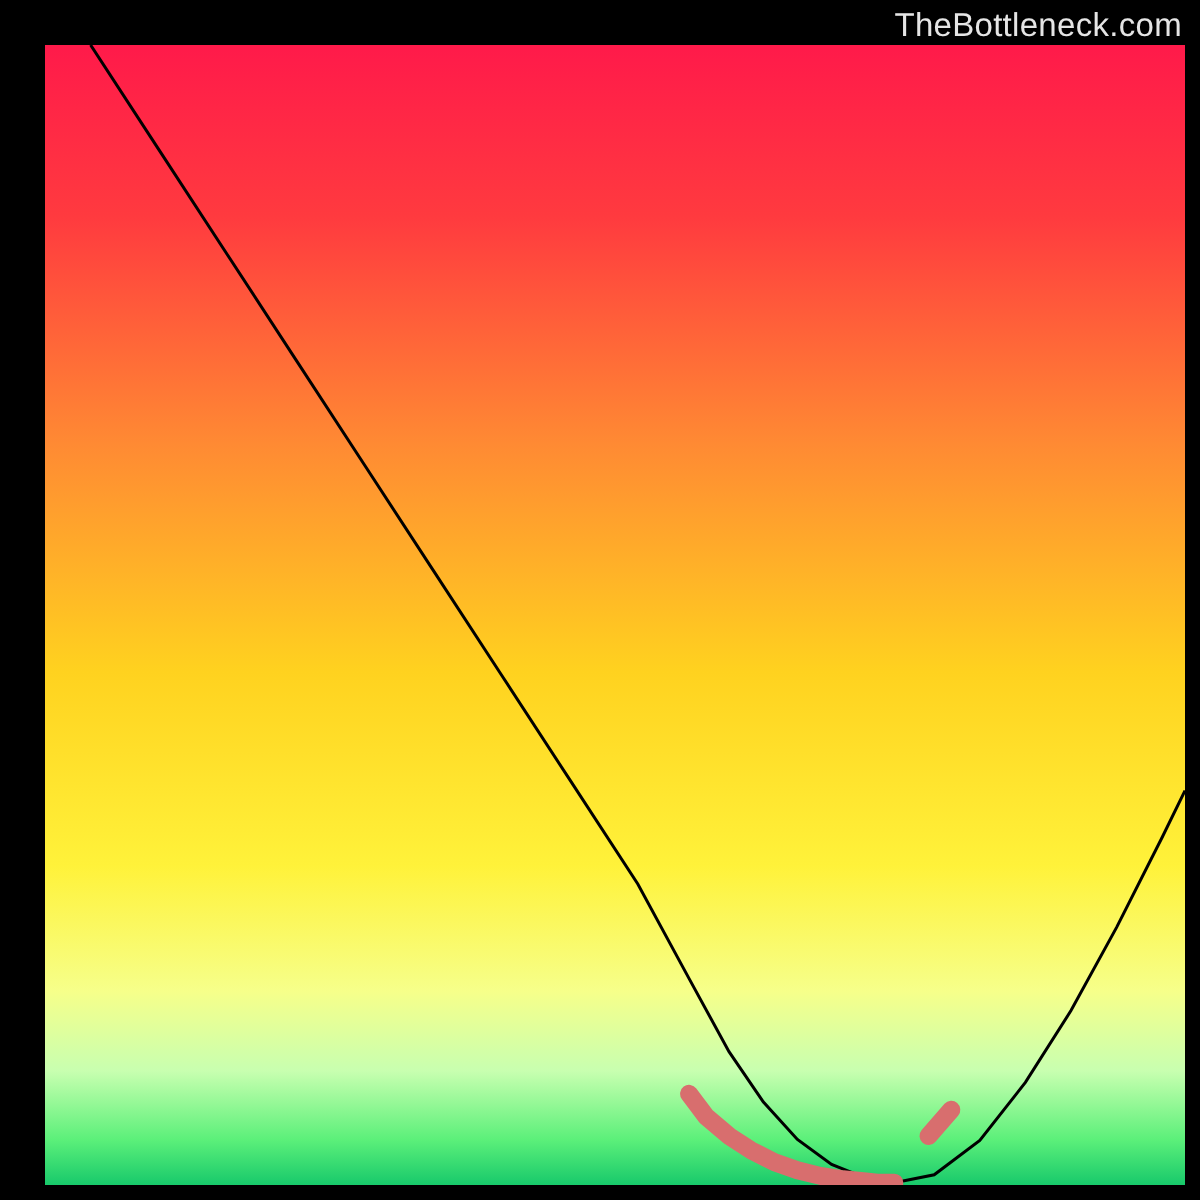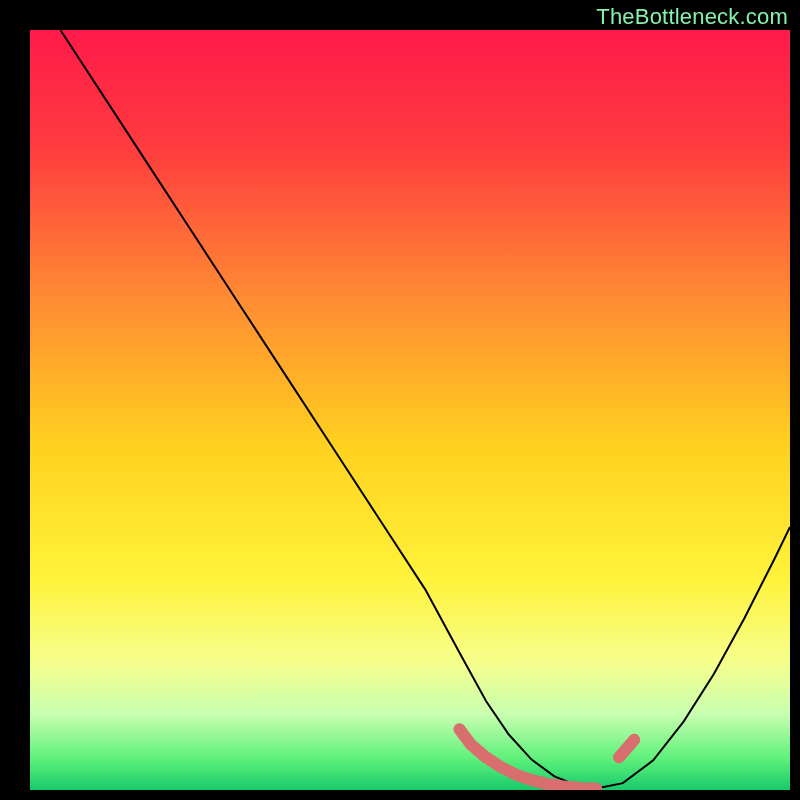--- a/index.html
+++ b/index.html
@@ -15,21 +15,21 @@
     width: 800px;
     height: 800px;
     background: #000;
   }
   .watermark {
     position: absolute;
     top: 4px;
     right: 12px;
     font-family: Arial, Helvetica, sans-serif;
     font-size: 22px;
-    color: #86efac;
+    color: #e5e5e5;
     letter-spacing: 0.2px;
     z-index: 10;
     user-select: none;
   }
   .plot {
     position: absolute;
     left: 30px;
     top: 30px;
     width: 760px;
     height: 760px;

